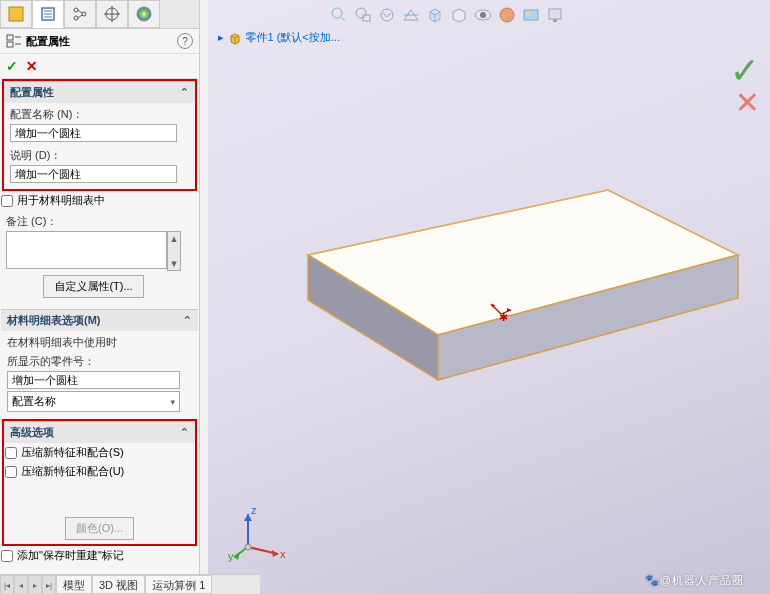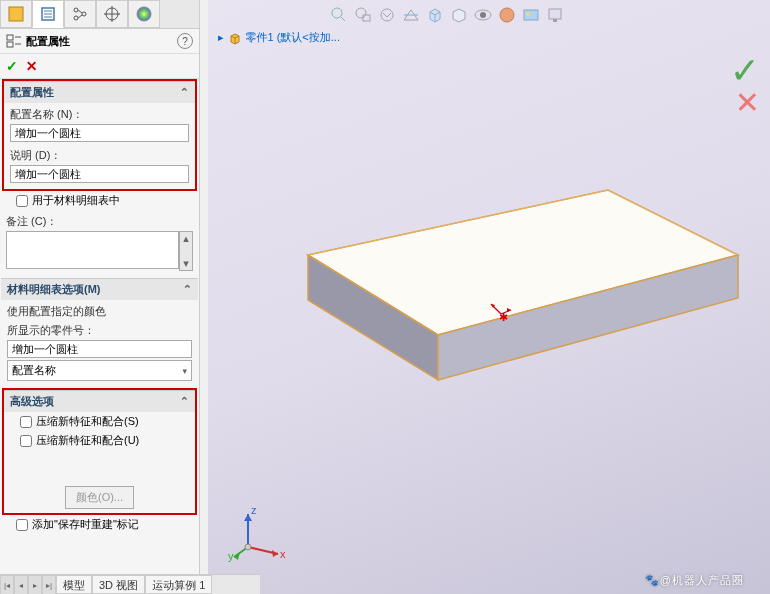--- a/index.html
+++ b/index.html
@@ -13,24 +13,24 @@
 .panel-header .icon-box { width: 16px; height: 16px; margin-right: 4px; }
 .panel-title { font-weight: bold; flex: 1; }
 .help-btn { width: 16px; height: 16px; border-radius: 50%; border: 1px solid #888; display: flex; align-items: center; justify-content: center; color: #555; font-size: 10px; }
 .confirm-row { padding: 4px 6px; display: flex; gap: 8px; border-bottom: 1px solid #ddd; }
 .check { color: #0a0; font-size: 14px; font-weight: bold; }
 .cross { color: #c00; font-size: 14px; font-weight: bold; }
 .section { border: 1px solid transparent; }
 .section.highlighted { border: 2px solid #c00; margin: 0px 2px; }
 .section-header { background: #e6e6e6; padding: 3px 6px; font-weight: bold; display: flex; justify-content: space-between; align-items: center; color: #2a4a6a; border-top: 1px solid #ccc; }
 .collapse-icon { color: #666; }
-.section-body { padding: 2px 6px 6px 6px; }
+.section-body { padding: 2px 18px 6px 6px; }
 .field-label { color: #333; padding: 2px 0; }
 .text-input { width: 100%; border: 1px solid #aaa; padding: 2px 4px; background: #fff; font-size: 11px; }
-.checkbox-row { display: flex; align-items: center; padding: 2px 16px; gap: 4px; }
+.checkbox-row { display: flex; align-items: center; padding: 2px 1px; gap: 4px; }
 .checkbox-row input { width: 12px; height: 12px; }
 .textarea-wrap { position: relative; }
 textarea { width: calc(100% - 14px); height: 38px; border: 1px solid #aaa; resize: none; font-size: 11px; }
 .textarea-scroll { position: absolute; right: 0; top: 0; width: 14px; height: 100%; background: #e8e8e8; border: 1px solid #aaa; display: flex; flex-direction: column; justify-content: space-between; align-items: center; font-size: 8px; color: #666; }
 .center-btn-wrap { text-align: center; padding: 4px 0; }
 .btn { border: 1px solid #aaa; background: #f0f0f0; padding: 3px 10px; cursor: pointer; font-size: 11px; }
 .btn.disabled { color: #999; margin-top: 32px; }
 .dropdown { width: 100%; border: 1px solid #aaa; background: #fff; padding: 2px 4px; display: flex; justify-content: space-between; align-items: center; margin-top: 2px; }
 .dropdown .arrow { color: #666; font-size: 9px; }
 .bottom-tabs { display: flex; border-top: 1px solid #ccc; background: #e8e8e8; position: absolute; bottom: 0; left: 0; width: 260px; height: 20px; }
@@ -138,29 +138,32 @@
 
       <div class="section-body">
         <div class="field-label">备注 (C)：</div>
         <div class="textarea-wrap">
           <textarea style=""></textarea>
           <div class="textarea-scroll">
               <span>▴</span>
               <span>▾</span>
             </div>
         </div>
+        <div class="center-btn-wrap">
+          <button class="btn">自定义属性(T)...</button>
+        </div>
       </div>
 
       <div class="section">
         <div class="section-header">
           <span>材料明细表选项(M)</span>
           <span class="collapse-icon">⌃</span>
         </div>
         <div class="section-body">
-          <div class="field-label">使用配置指定的颜色</div>
+          <div class="field-label">在材料明细表中使用时</div>
           <div class="field-label">所显示的零件号：</div>
           <input class="text-input" value="增加一个圆柱" style="">
           <div class="dropdown">
             <span>配置名称</span>
             <span class="arrow">▾</span>
           </div>
         </div>
       </div>
 
       <div class="section highlighted">

